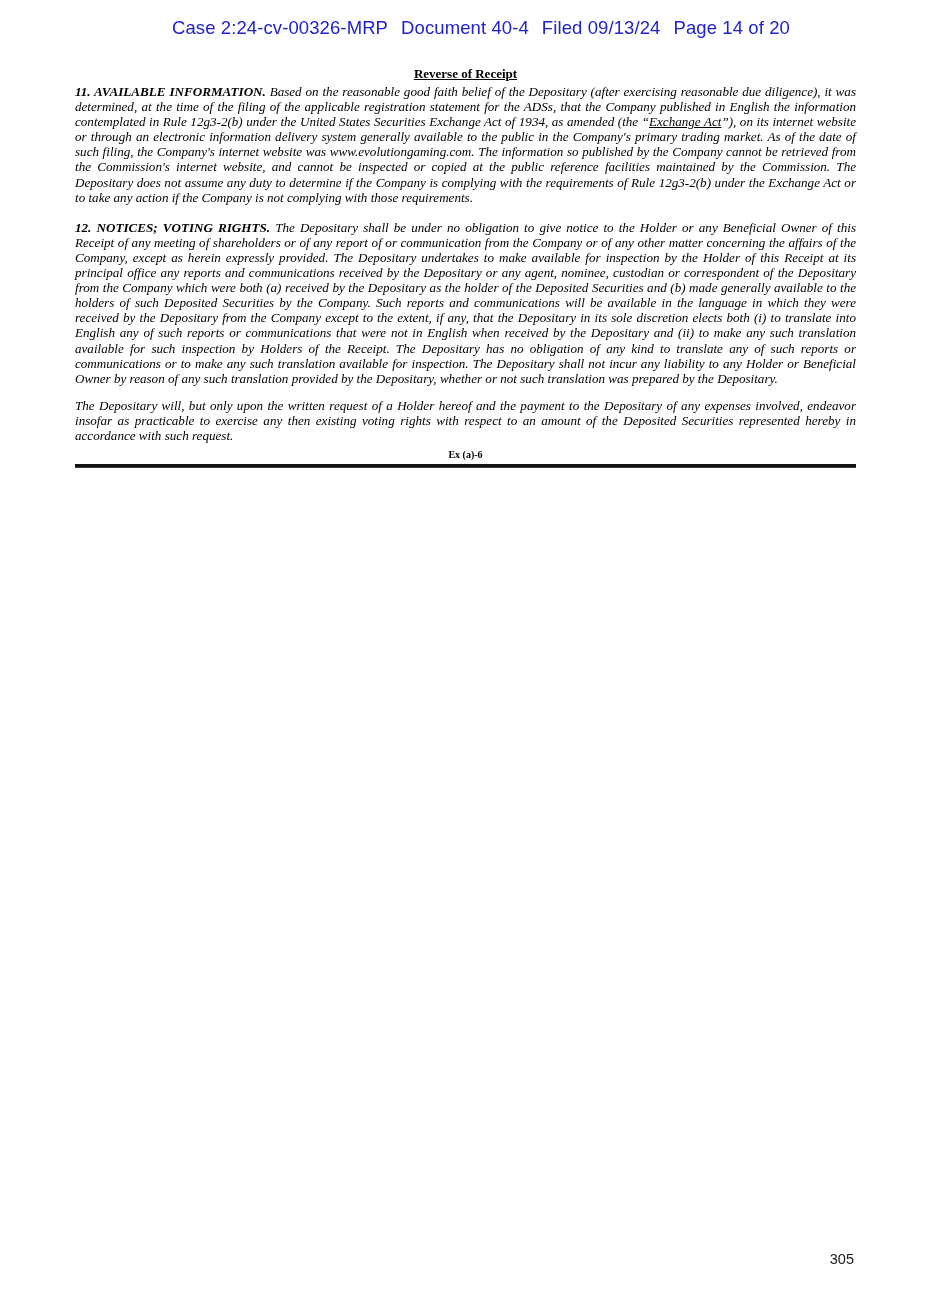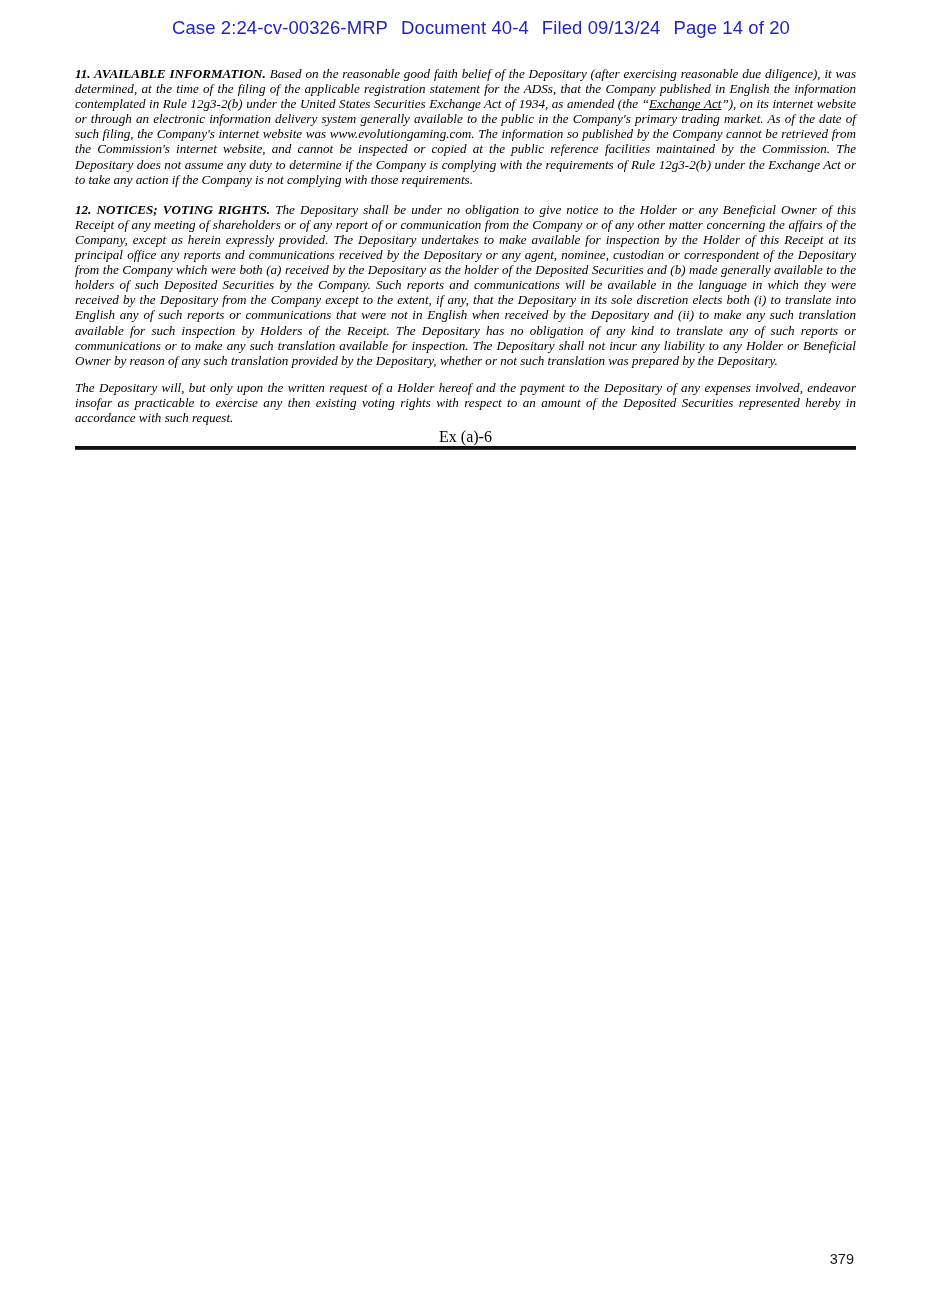--- a/index.html
+++ b/index.html
@@ -77,22 +77,23 @@
     font-weight: bold;
   }
   .run-underline {
     text-decoration: underline;
   }
 
   
   .exhibit-footer {
     margin-top: 5px;
     text-align: center;
-    font-size: 16px;
+    font-size: 10px;
     line-height: 14px;
+    font-weight: bold;
   }
   .footer-rule {
     margin-top: 2px;
     width: 781px;
     height: 0;
     border: 0;
     border-top: 3px solid #111111;
     border-bottom: 1px solid #3a3a3a;
   }
 
@@ -108,27 +109,28 @@
 </style>
 </head>
 <body>
 
 <div class="ecf-header">
   <span class="seg">Case 2:24-cv-00326-MRP</span><span class="gap"></span><span class="seg">Document 40-4</span><span class="gap"></span><span class="seg">Filed 09/13/24</span><span class="gap"></span><span class="seg">Page 14 of 20</span>
 </div>
 
 <div class="doc">
 
+  <div class="doc-title">Reverse of Receipt</div>
 
   <p class="body-para"><span class="run-bold">11. AVAILABLE INFORMATION.</span><span> Based on the reasonable good faith belief of the Depositary (after exercising reasonable due diligence), it was determined, at the time of the filing of the applicable registration statement for the ADSs, that the Company published in English the information contemplated in Rule 12g3-2(b) under the United States Securities Exchange Act of 1934, as amended (the “</span><span class="run-underline">Exchange Act</span><span>”), on its internet website or through an electronic information delivery system generally available to the public in the Company's primary trading market. As of the date of such filing, the Company's internet website was www.evolutiongaming.com. The information so published by the Company cannot be retrieved from the Commission's internet website, and cannot be inspected or copied at the public reference facilities maintained by the Commission. The Depositary does not assume any duty to determine if the Company is complying with the requirements of Rule 12g3-2(b) under the Exchange Act or to take any action if the Company is not complying with those requirements.</span></p>
 
   <div class="para-gap"></div>
 
   <p class="body-para"><span class="run-bold">12. NOTICES; VOTING RIGHTS.</span><span> The Depositary shall be under no obligation to give notice to the Holder or any Beneficial Owner of this Receipt of any meeting of shareholders or of any report of or communication from the Company or of any other matter concerning the affairs of the Company, except as herein expressly provided. The Depositary undertakes to make available for inspection by the Holder of this Receipt at its principal office any reports and communications received by the Depositary or any agent, nominee, custodian or correspondent of the Depositary from the Company which were both (a) received by the Depositary as the holder of the Deposited Securities and (b) made generally available to the holders of such Deposited Securities by the Company. Such reports and communications will be available in the language in which they were received by the Depositary from the Company except to the extent, if any, that the Depositary in its sole discretion elects both (i) to translate into English any of such reports or communications that were not in English when received by the Depositary and (ii) to make any such translation available for such inspection by Holders of the Receipt. The Depositary has no obligation of any kind to translate any of such reports or communications or to make any such translation available for inspection. The Depositary shall not incur any liability to any Holder or Beneficial Owner by reason of any such translation provided by the Depositary, whether or not such translation was prepared by the Depositary.</span></p>
 
   <p class="body-para">The Depositary will, but only upon the written request of a Holder hereof and the payment to the Depositary of any expenses involved, endeavor insofar as practicable to exercise any then existing voting rights with respect to an amount of the Deposited Securities represented hereby in accordance with such request.</p>
 
   <div class="exhibit-footer">Ex (a)-6</div>
   <div class="footer-rule"></div>
 
 </div>
 
-<div class="page-number">379</div>
+<div class="page-number">305</div>
 
 </body></html>

